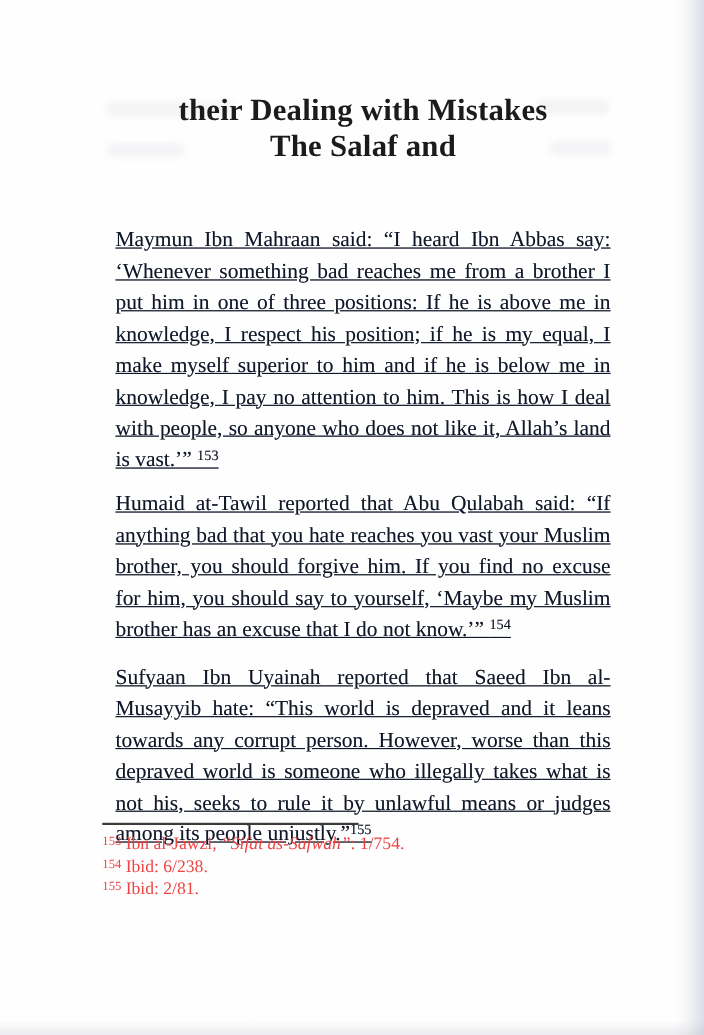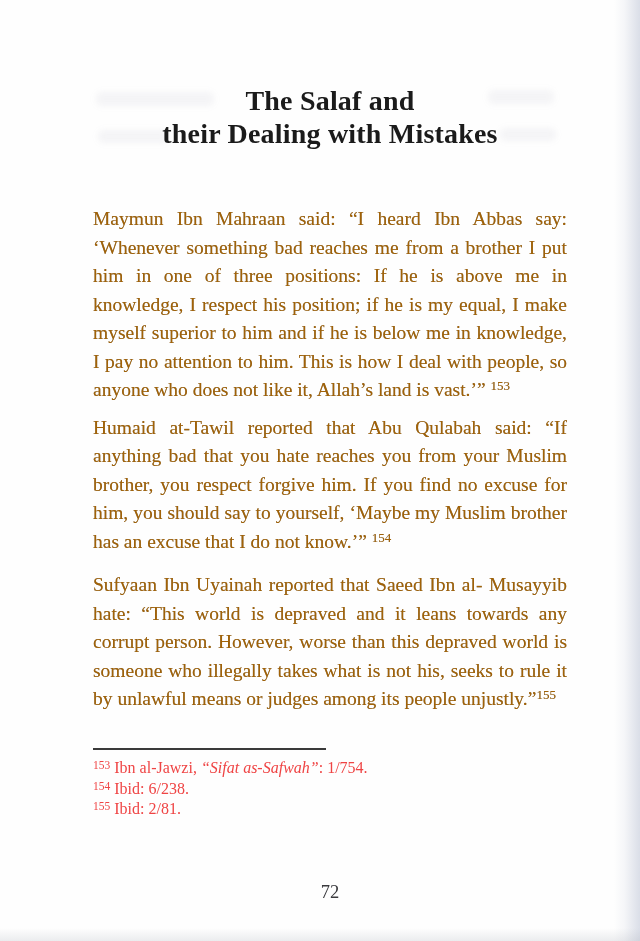--- a/index.html
+++ b/index.html
@@ -55,26 +55,27 @@
     text-align: center;
     font-size: 28px;
     font-weight: bold;
     line-height: 33px;
     color: #1b1b1b;
     letter-spacing: 0.2px;
   }
   .chapter-title .t-line { display: block; }
 
   .body-para {
-    margin: 0;
+    margin: 12px;
     text-align: justify;
     font-size: 19.5px;
     line-height: 28.5px;
-    color: #a16207;
+    color: #0f172a;
     text-shadow: 0 0 0.5px rgba(40,40,40,0.45);
+    text-decoration: underline;
   }
   .para-1 { margin-top: 55px; }
   .para-2 { margin-top: 9px; }
   .para-3 { margin-top: 15px; }
 
   .fn-ref {
     font-size: 13px;
     line-height: 0;
     vertical-align: baseline;
     position: relative;
@@ -123,40 +124,39 @@
 <div class="page">
 
   <div class="ghost ghost-1"></div>
   <div class="ghost ghost-2"></div>
   <div class="ghost ghost-3"></div>
   <div class="ghost ghost-4"></div>
 
   <div class="content">
 
     <h1 class="chapter-title">
+      <span class="t-line">their Dealing with Mistakes</span>
       <span class="t-line">The Salaf and</span>
-      <span class="t-line">their Dealing with Mistakes</span>
     </h1>
 
     <p class="body-para para-1"><span>Maymun Ibn Mahraan said: “I heard Ibn Abbas say: ‘Whenever something bad reaches me from a brother I put him in one of three positions: If he is above me in knowledge, I respect his position; if he is my equal, I make myself superior to him and if he is below me in knowledge, I pay no attention to him. This is how I deal with people, so anyone who does not like it, Allah’s land is vast.’” </span><sup class="fn-ref">153</sup></p>
 
-    <p class="body-para para-2"><span>Humaid at-Tawil reported that Abu Qulabah said: “If anything bad that you hate reaches you from your Muslim brother, you respect forgive him. If you find no excuse for him, you should say to yourself, ‘Maybe my Muslim brother has an excuse that I do not know.’” </span><sup class="fn-ref">154</sup></p>
+    <p class="body-para para-2"><span>Humaid at-Tawil reported that Abu Qulabah said: “If anything bad that you hate reaches you vast your Muslim brother, you should forgive him. If you find no excuse for him, you should say to yourself, ‘Maybe my Muslim brother has an excuse that I do not know.’” </span><sup class="fn-ref">154</sup></p>
 
     <p class="body-para para-3"><span>Sufyaan Ibn Uyainah reported that Saeed Ibn al- Musayyib hate: “This world is depraved and it leans towards any corrupt person. However, worse than this depraved world is someone who illegally takes what is not his, seeks to rule it by unlawful means or judges among its people unjustly.”</span><sup class="fn-ref">155</sup></p>
 
   </div>
 
   <div class="footnotes">
     <div class="fn-rule"></div>
 
     <div class="fn"><sup class="fn-marker">153</sup><span>Ibn al-Jawzi, </span><em>“Sifat as-Safwah”</em><span>: 1/754.</span></div>
 
     <div class="fn"><sup class="fn-marker">154</sup><span>Ibid: 6/238.</span><em></em><span></span></div>
 
     <div class="fn"><sup class="fn-marker">155</sup><span>Ibid: 2/81.</span><em></em><span></span></div>
   </div>
 
-  <div class="page-number">72</div>
 
   <div class="edge-right"></div>
   <div class="edge-bottom"></div>
 
 </div>
 
 </body></html>

